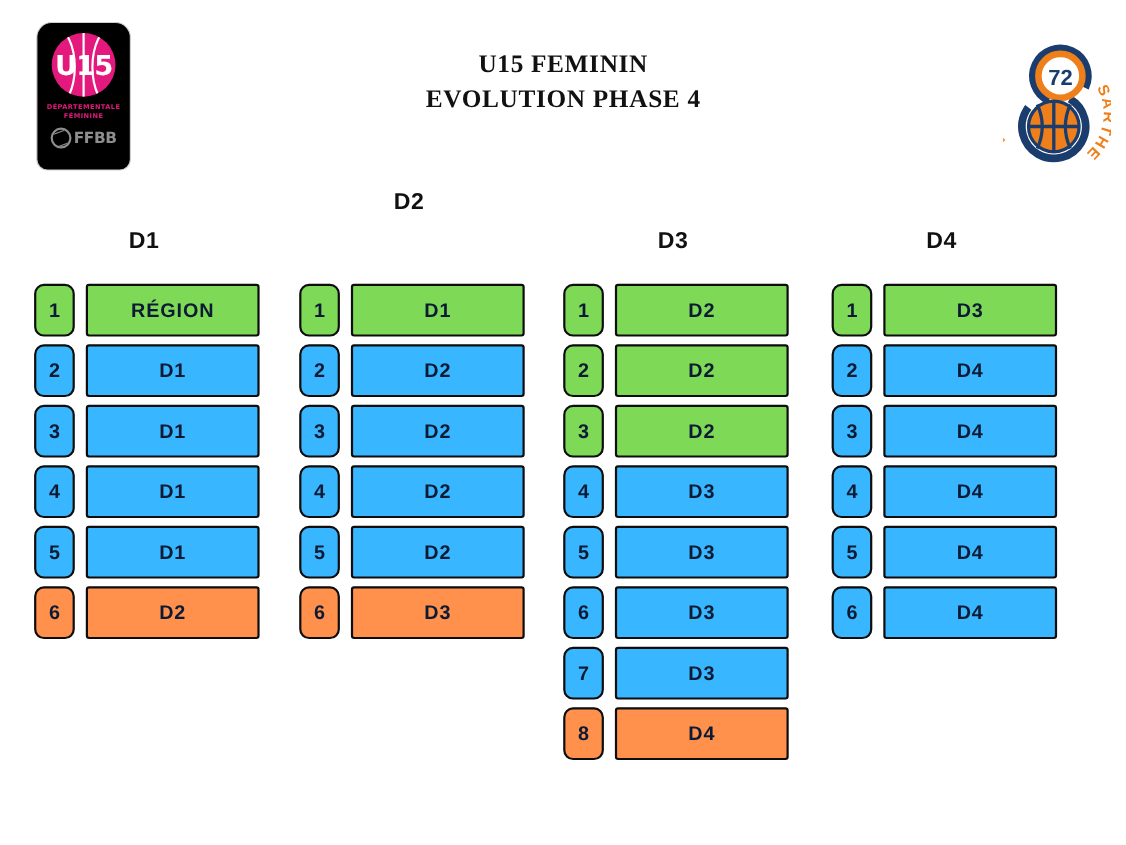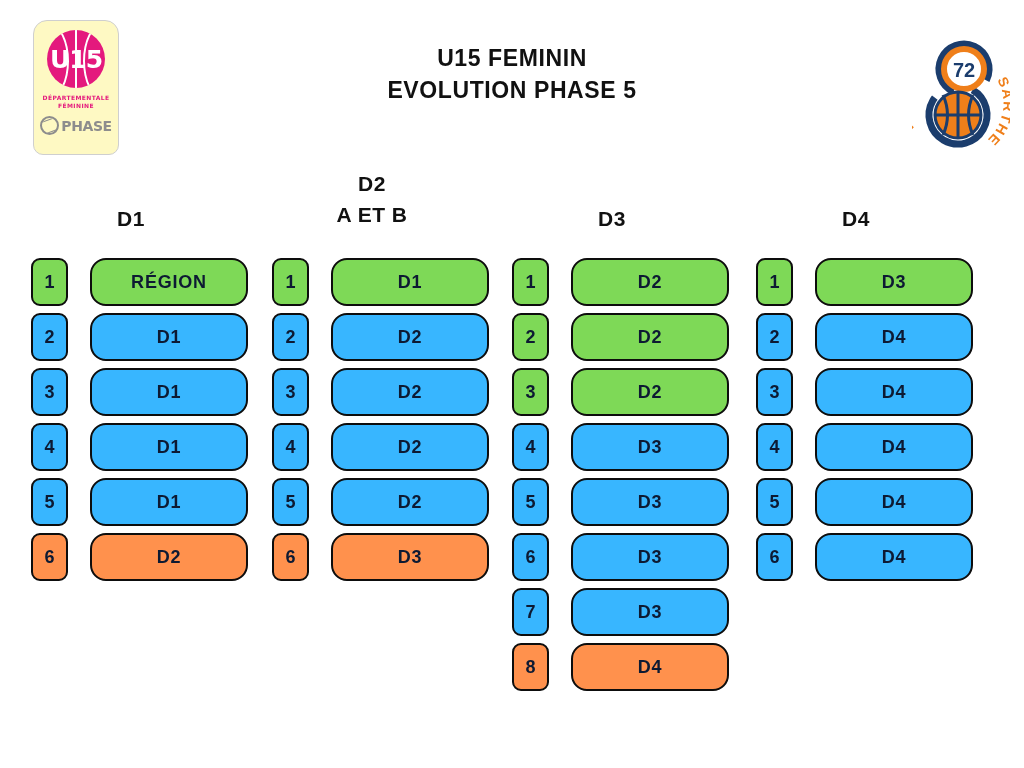--- a/index.html
+++ b/index.html
@@ -17,21 +17,21 @@
 
   
   #u15-logo {
     position: absolute;
     left: 33px;
     top: 20px;
     width: 86px;
     height: 135px;
     border: 1px solid #cfcfcf;
     border-radius: 14px 14px 10px 10px;
-    background: #fef9c3;
+    background: #000000;
     box-sizing: border-box;
     display: flex;
     flex-direction: column;
     align-items: center;
     justify-content: flex-start;
     padding-top: 9px;
   }
   #u15-ball {
     width: 58px;
     height: 58px;
@@ -126,20 +126,21 @@
     position: absolute;
     left: 190px;
     top: 42px;
     width: 644px;
     text-align: center;
     color: #111111;
     font-size: 23px;
     font-weight: bold;
     line-height: 32px;
     letter-spacing: 0.6px;
+    font-family: Liberation Serif, serif;
   }
 
   
   #board {
     position: absolute;
     left: 0;
     top: 0;
     width: 1024px;
     height: 768px;
   }
@@ -178,23 +179,23 @@
     align-items: center;
     justify-content: center;
     font-size: 18px;
     font-weight: bold;
     color: #0d1a33;
     font-family: "Liberation Sans", sans-serif;
   }
   .label-box {
     width: 158px;
     height: 48px;
-    margin-left: 22px;
+    margin-left: 10px;
     border: 2.5px solid #0d0d0d;
-    border-radius: 16px;
+    border-radius: 3px;
     box-sizing: border-box;
     display: flex;
     align-items: center;
     justify-content: center;
     font-size: 18px;
     font-weight: bold;
     color: #0d1a33;
     letter-spacing: 0.8px;
     font-family: "Liberation Sans", sans-serif;
   }
@@ -211,21 +212,21 @@
     <span class="seam-l"></span>
     <span class="seam-r"></span>
     <span class="u15-text">U15</span>
   </div>
   <div id="u15-sub">
     <div>DÉPARTEMENTALE</div>
     <div>FÉMININE</div>
   </div>
   <div id="ffbb-row">
     <span id="ffbb-mark"></span>
-    <span id="ffbb-text">PHASE</span>
+    <span id="ffbb-text">FFBB</span>
   </div>
 </div>
 
 <div id="sarthe-logo">
   <svg width="98" height="122" viewBox="0 0 98 122">
 
     <circle cx="52" cy="37" r="25" fill="none" stroke="#1b3d6d" stroke-width="7" stroke-dasharray="118 40" transform="rotate(115 52 37)"></circle>
     <circle cx="46" cy="83" r="29" fill="none" stroke="#1b3d6d" stroke-width="7" stroke-dasharray="140 45" transform="rotate(-60 46 83)"></circle>
 
     <circle cx="52" cy="37" r="20" fill="none" stroke="#ef7f1a" stroke-width="6"></circle>
@@ -244,21 +245,21 @@
       <textPath href="#arcBasket" startOffset="4">BASKET</textPath>
     </text>
     <text font-family="Liberation Sans, sans-serif" font-size="14" font-weight="bold" fill="#ef7f1a" letter-spacing="1.5">
       <textPath href="#arcSarthe" startOffset="2">SARTHE</textPath>
     </text>
   </svg>
 </div>
 
 <div id="title-block">
   <div>U15 FEMININ</div>
-  <div>EVOLUTION PHASE 5</div>
+  <div>EVOLUTION PHASE 4</div>
 </div>
 
 <div id="board">
     <div class="column" style="left: 31px;">
       <div class="col-header" style="top: 203px; left: 0px;">
         <div>D1</div>
       </div>
       <div class="rows">
         <div class="row">
           <div class="rank-box c-green">1</div>
@@ -282,21 +283,20 @@
         </div>
         <div class="row">
           <div class="rank-box c-orange">6</div>
           <div class="label-box c-orange">D2</div>
         </div>
       </div>
     </div>
     <div class="column" style="left: 272px;">
       <div class="col-header" style="top: 168px; left: 0px;">
         <div>D2</div>
-        <div>A ET B</div>
       </div>
       <div class="rows">
         <div class="row">
           <div class="rank-box c-green">1</div>
           <div class="label-box c-green">D1</div>
         </div>
         <div class="row">
           <div class="rank-box c-blue">2</div>
           <div class="label-box c-blue">D2</div>
         </div>

